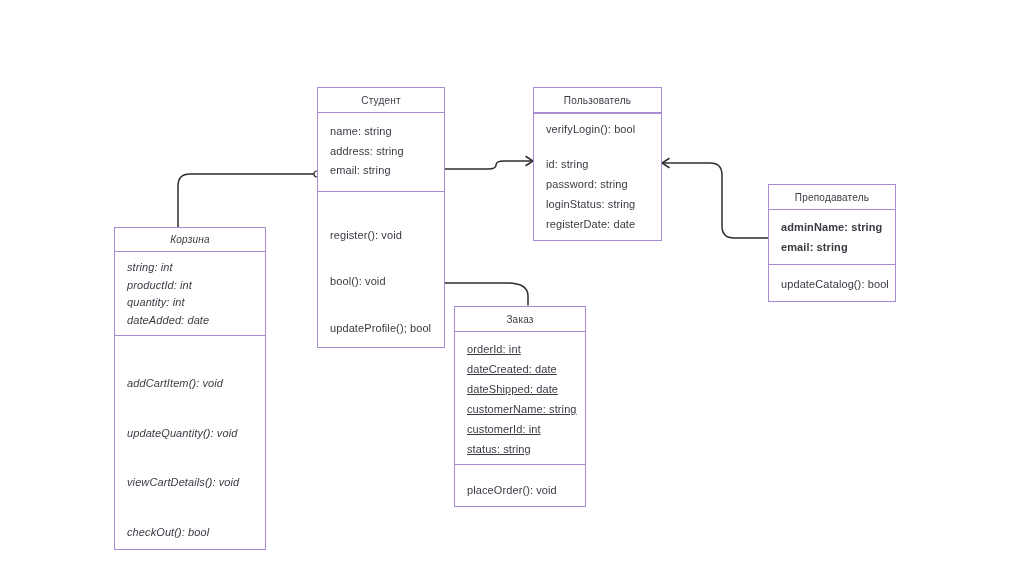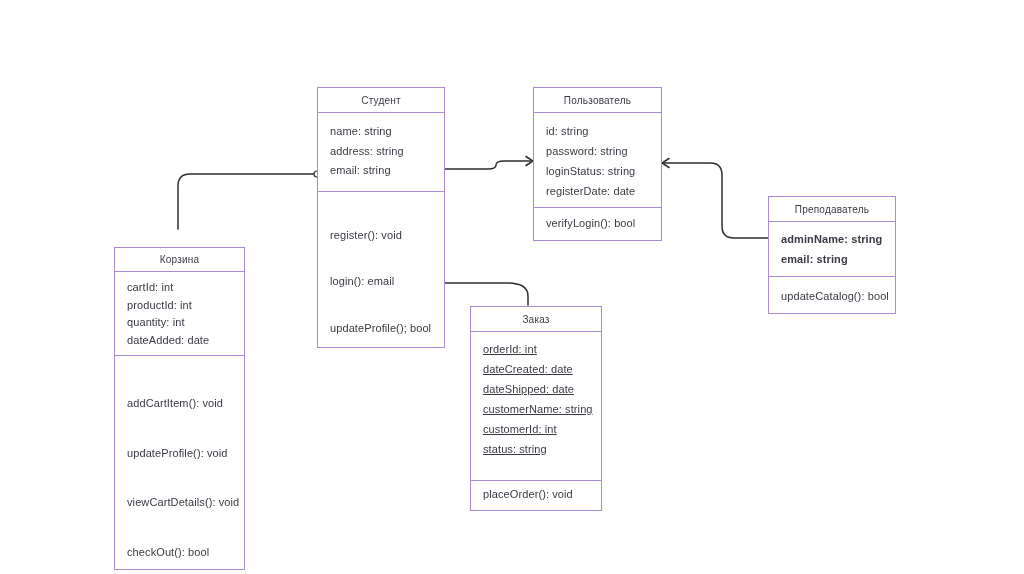--- a/index.html
+++ b/index.html
@@ -39,41 +39,41 @@
 
   
   #box-user{left:533px;top:87px;width:129px;}
   #box-user .title{height:24px;}
   #box-user .attrs{padding:8px 12px 6px;}
   #box-user .attrs .row{line-height:20px;}
   #box-user .methods{padding:6px 12px 8px;}
   #box-user .methods .row{line-height:18px;}
 
   
-  #box-teacher{left:768px;top:184px;width:128px;margin-top:12px;}
+  #box-teacher{left:768px;top:184px;width:128px;}
   #box-teacher .title{height:24px;}
   #box-teacher .attrs{padding:7px 12px 7px;font-weight:bold;}
   #box-teacher .attrs .row{line-height:20px;}
   #box-teacher .methods{padding:10px 12px 8px;}
   #box-teacher .methods .row{line-height:18px;}
 
   
-  #box-cart{left:114px;top:247px;width:131px;}
+  #box-cart{left:114px;top:227px;width:152px;font-style:italic;}
   #box-cart .title{height:23px;}
   #box-cart .attrs{padding:7px 12px 6px;}
   #box-cart .attrs .row{line-height:17.5px;}
   #box-cart .methods{padding:7px 12px 8px;}
   #box-cart .methods .row{line-height:17.5px;margin-top:32px;}
 
   
-  #box-order{left:470px;top:306px;width:132px;}
+  #box-order{left:454px;top:306px;width:132px;}
   #box-order .title{height:24px;}
   #box-order .attrs{padding:7px 12px 5px;text-decoration:underline;}
   #box-order .attrs .row{line-height:20px;}
-  #box-order .methods{padding:4px 12px 7px;margin-top:16px;}
+  #box-order .methods{padding:16px 12px 7px;}
   #box-order .methods .row{line-height:18px;}
 </style>
 </head>
 <body>
 
 <div class="canvas">
 
   <svg class="wires" viewBox="0 0 1024 574" xmlns="http://www.w3.org/2000/svg">
     <g stroke="#2e2e2e" stroke-width="1.5" fill="none" stroke-linecap="round">
       <path d="M 178 229 L 178 186 Q 178 174 190 174 L 314 174"></path>
@@ -95,60 +95,60 @@
 
   <div class="box" id="box-student">
     <div class="title">Студент</div>
     <div class="sec attrs">
       <div class="row">name: string</div>
       <div class="row">address: string</div>
       <div class="row">email: string</div>
     </div>
     <div class="sec methods">
       <div class="row">register(): void</div>
-      <div class="row">login(): email</div>
+      <div class="row">bool(): void</div>
       <div class="row">updateProfile(); bool</div>
     </div>
   </div>
 
   <div class="box" id="box-user">
     <div class="title">Пользователь</div>
+    <div class="sec methods">
+      <div class="row">verifyLogin(): bool</div>
+    </div>
     <div class="sec attrs">
       <div class="row">id: string</div>
       <div class="row">password: string</div>
       <div class="row">loginStatus: string</div>
       <div class="row">registerDate: date</div>
-    </div>
-    <div class="sec methods">
-      <div class="row">verifyLogin(): bool</div>
     </div>
   </div>
 
   <div class="box" id="box-teacher">
     <div class="title">Преподаватель</div>
     <div class="sec attrs">
       <div class="row">adminName: string</div>
       <div class="row">email: string</div>
     </div>
     <div class="sec methods">
       <div class="row">updateCatalog(): bool</div>
     </div>
   </div>
 
   <div class="box" id="box-cart">
     <div class="title">Корзина</div>
     <div class="sec attrs">
-      <div class="row">cartId: int</div>
+      <div class="row">string: int</div>
       <div class="row">productId: int</div>
       <div class="row">quantity: int</div>
       <div class="row">dateAdded: date</div>
     </div>
     <div class="sec methods">
       <div class="row">addCartItem(): void</div>
-      <div class="row">updateProfile(): void</div>
+      <div class="row">updateQuantity(): void</div>
       <div class="row">viewCartDetails(): void</div>
       <div class="row">checkOut(): bool</div>
     </div>
   </div>
 
   <div class="box" id="box-order">
     <div class="title">Заказ</div>
     <div class="sec attrs">
       <div class="row">orderId: int</div>
       <div class="row">dateCreated: date</div>

